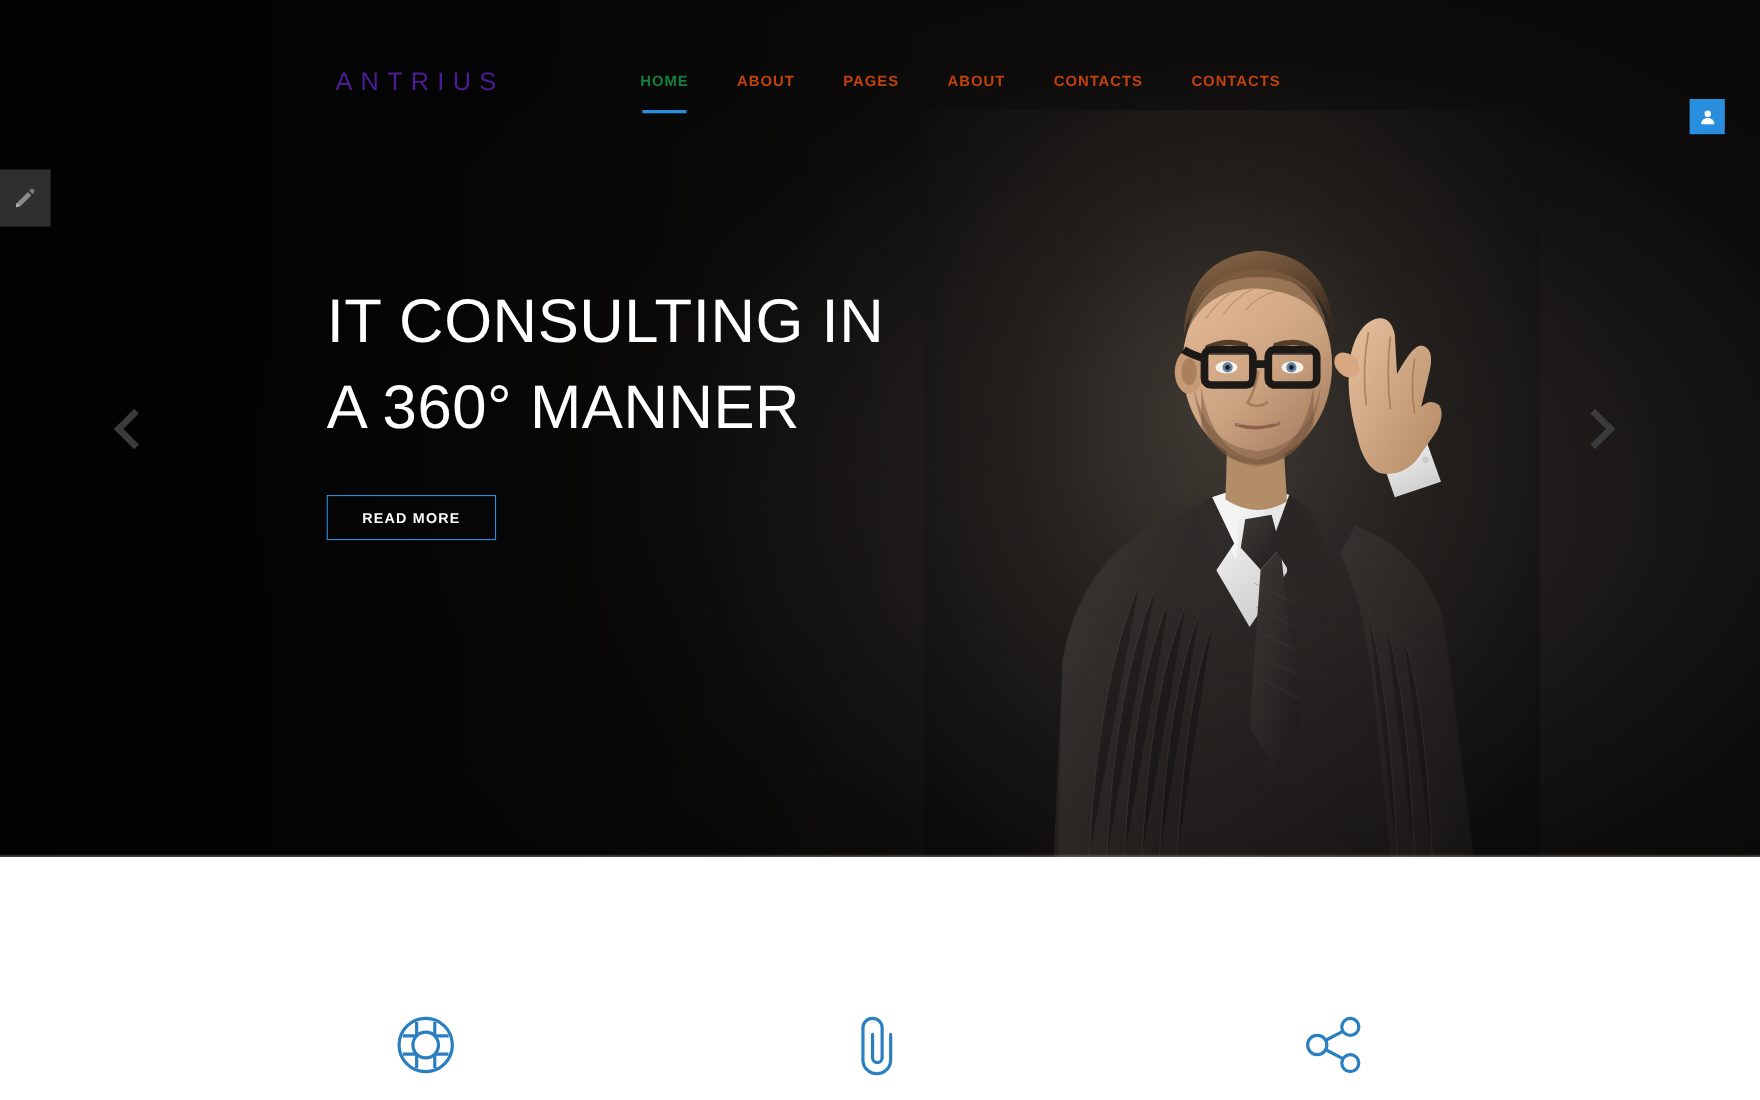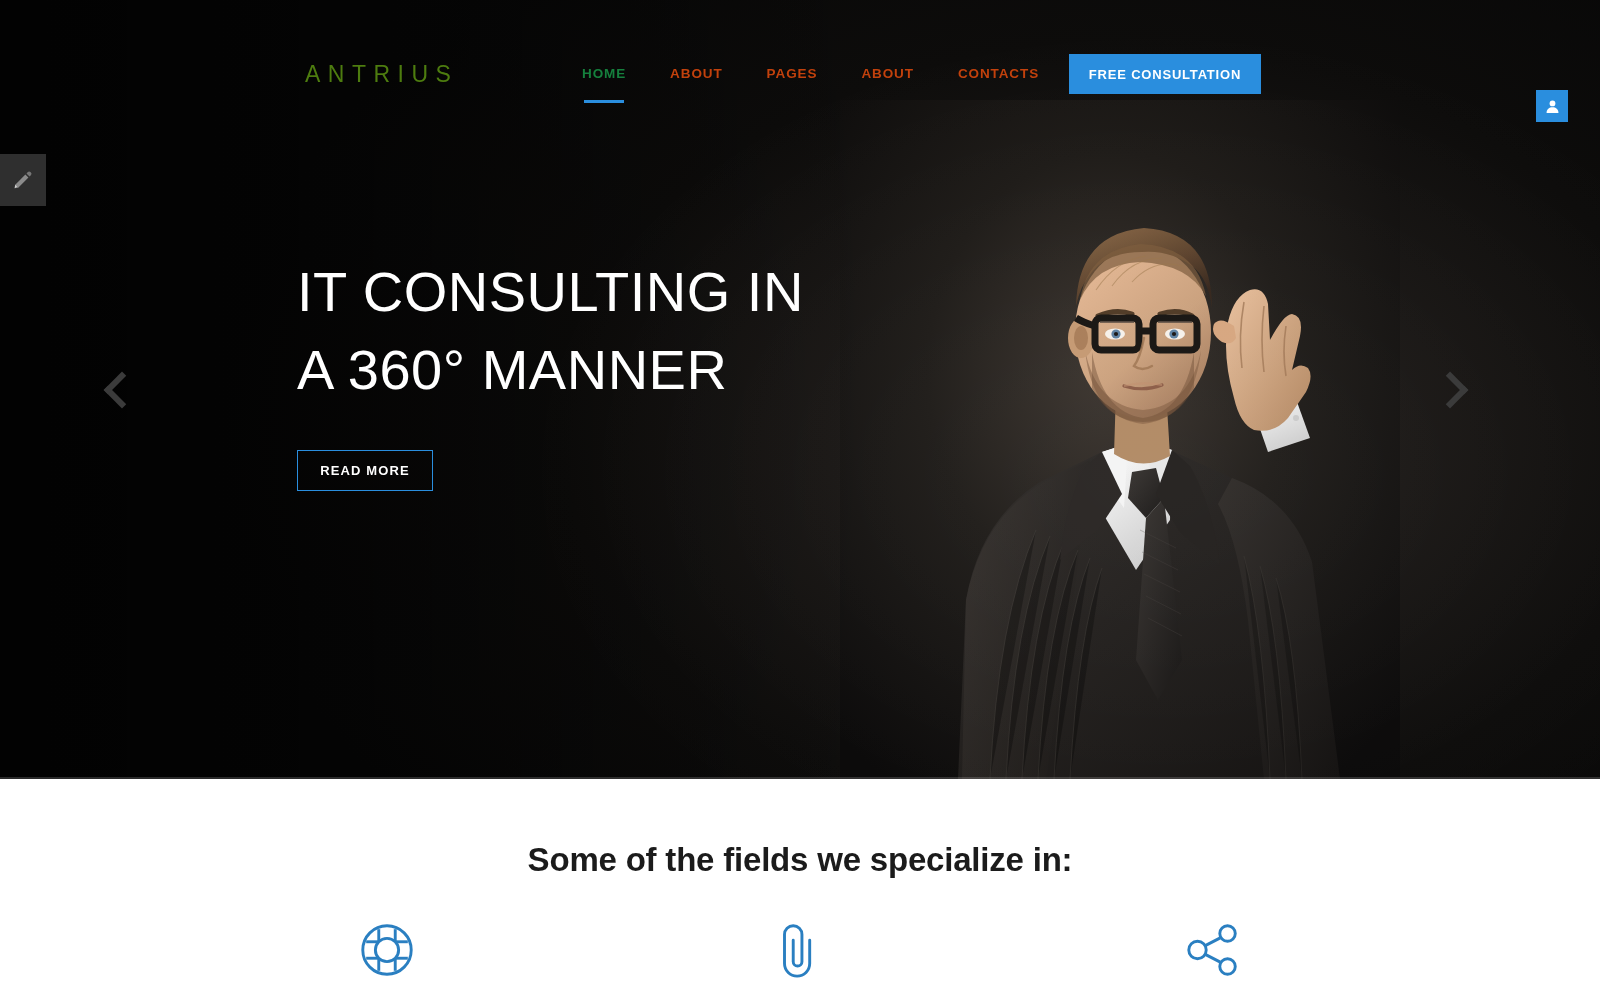--- a/index.html
+++ b/index.html
@@ -51,21 +51,21 @@
     left: 0; top: 0;
     width: 1600px;
     height: 130px;
     z-index: 40;
   }
   .logo {
     position: absolute;
     left: 305px; top: 59px;
     font-size: 23px;
     letter-spacing: 7.5px;
-    color: #4d7c0f;
+    color: #4c1d95;
     font-weight: 400;
     line-height: 30px;
     white-space: nowrap;
   }
   .nav {
     position: absolute;
     left: 560px; top: 64px;
     display: flex;
     align-items: flex-start;
     gap: 0px;
@@ -144,21 +144,21 @@
     margin-top: 25px;
     color: #b9b9b9;
     font-size: 14.5px;
     line-height: 26px;
   }
   .read-more {
     margin-top: 41px;
     display: inline-flex;
     align-items: center;
     justify-content: center;
-    width: 136px; height: 41px;
+    width: 154px; height: 41px;
     border: 1.5px solid #2a8ede;
     background: transparent;
     color: #ffffff;
     font-family: "Liberation Sans", sans-serif;
     font-size: 13px;
     font-weight: 700;
     letter-spacing: 1.1px;
     cursor: pointer;
   }
 
@@ -418,40 +418,38 @@
         <span>HOME</span>
         <span class="nav-underline"></span>
       </a>
       <a class="nav-item">ABOUT</a>
       <a class="nav-item">PAGES</a>
       <a class="nav-item">ABOUT</a>
       <a class="nav-item">CONTACTS</a>
       <a class="nav-item">CONTACTS</a>
     </nav>
 
-    <button class="cta-btn">FREE CONSULTATION</button>
   </header>
 
   <div class="edit-tab">
     <svg width="22" height="22" viewBox="0 0 24 24">
       <path d="M3.5 17.2 L14.6 6.1 L17.9 9.4 L6.8 20.5 L2.9 21.1 Z" fill="#8b8b8b"></path>
       <path d="M15.8 4.9 L17.3 3.4 A1.9 1.9 0 0 1 20.1 3.4 L20.6 3.9 A1.9 1.9 0 0 1 20.6 6.7 L19.1 8.2 Z" fill="#777777"></path>
       <path d="M2.9 21.1 L3.5 17.2 L5.6 19.3 Z" fill="#cfcfcf"></path>
     </svg>
   </div>
 
   <div class="user-tab">
     <svg width="17" height="17" viewBox="0 0 24 24">
       <circle cx="12" cy="7.6" r="4.1" fill="#ffffff"></circle>
       <path d="M3.6 21 C 3.6 15.9 7.4 13.2 12 13.2 C 16.6 13.2 20.4 15.9 20.4 21 Z" fill="#ffffff"></path>
     </svg>
   </div>
 
   <section class="specialize">
-    <h2 class="specialize-title">Some of the fields we specialize in:</h2>
 
     <div class="feature-row">
       <div class="feature-col">
         <svg class="feature-icon" viewBox="0 0 64 64" fill="none" stroke="#2a7fc1" stroke-width="3">
           <circle cx="32" cy="32" r="25"></circle>
           <circle cx="32" cy="32" r="12"></circle>
           <path d="M23.5 10.5 L23.5 23.5"></path>
           <path d="M40.5 10.5 L40.5 23.5"></path>
           <path d="M23.5 40.5 L23.5 53.5"></path>
           <path d="M40.5 40.5 L40.5 53.5"></path>

